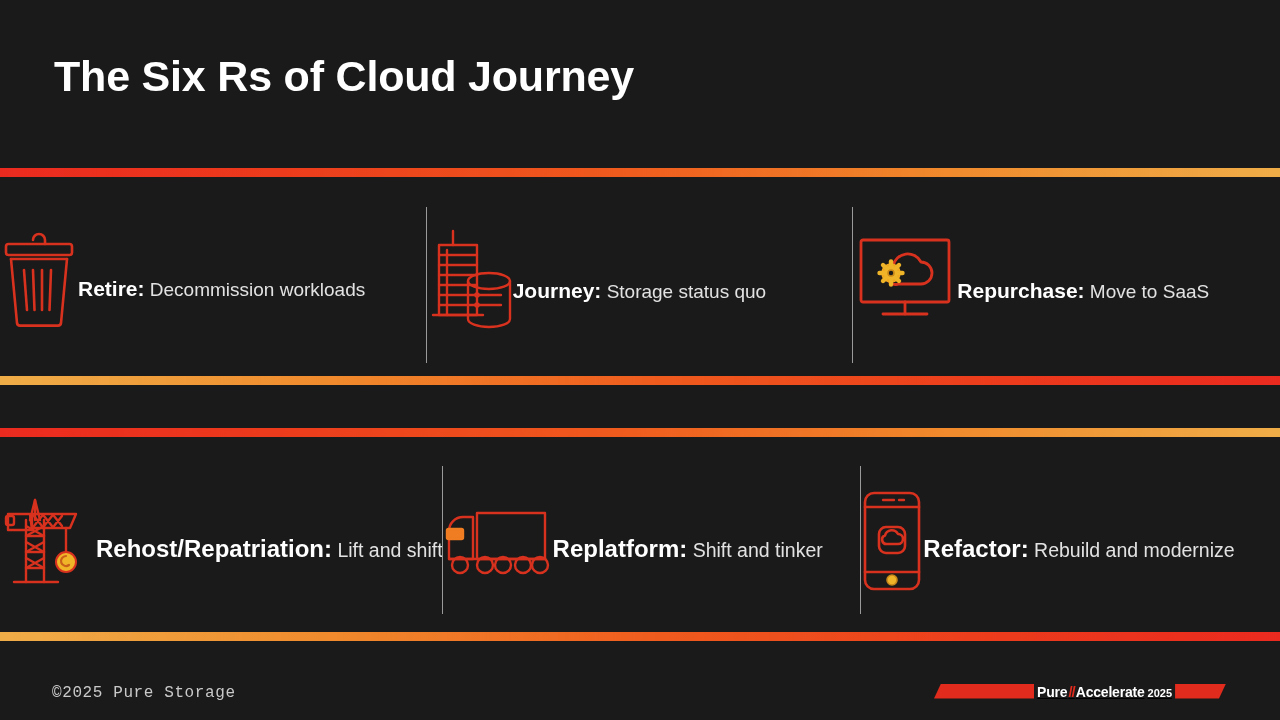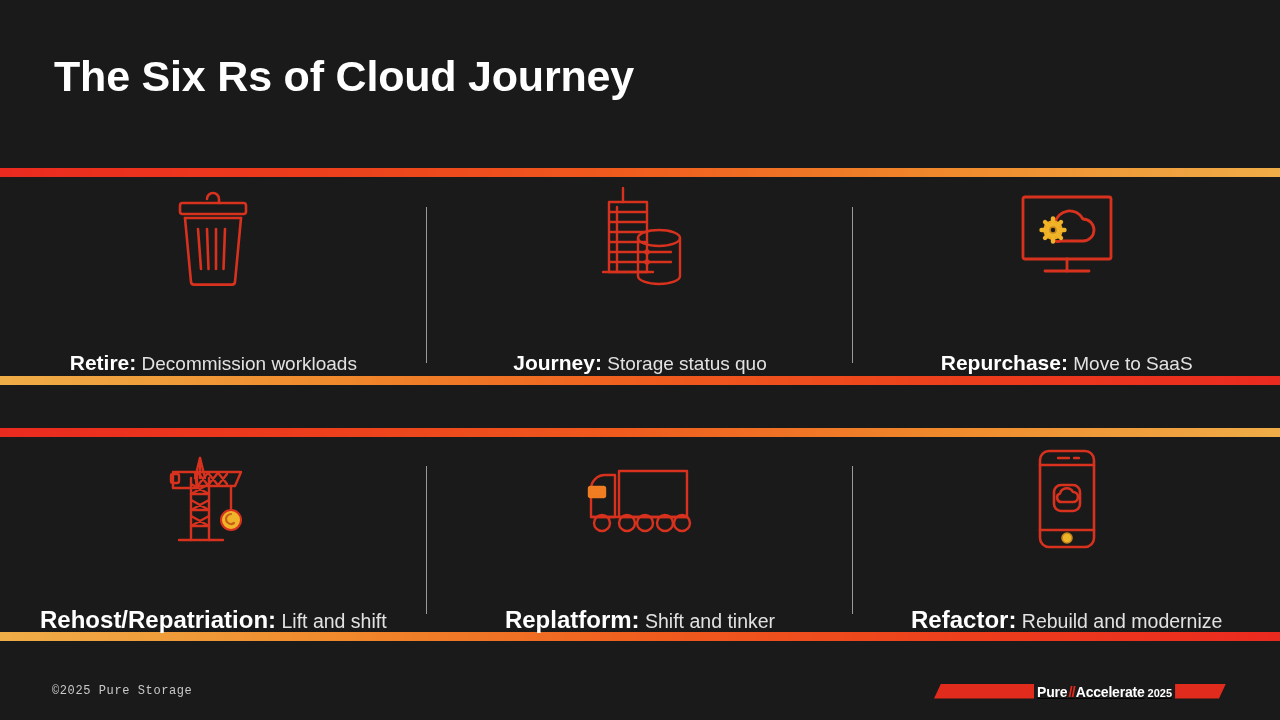--- a/index.html
+++ b/index.html
@@ -49,23 +49,22 @@
     width: 1280px;
     display: flex;
   }
   .row1 { top: 185px; height: 190px; }
   .row2 { top: 448px; height: 186px; }
 
   .cell {
     position: relative;
     flex: 1 1 0;
     display: flex;
-    flex-direction: column;
+    flex-direction: row;
     align-items: center;
-    gap: 40px;
   }
   .vsep {
     position: absolute;
     top: 22px;
     right: 0;
     width: 1px;
     height: 156px;
     background: #9a9a9a;
   }
   .row2 .vsep { height: 148px; top: 18px; }
@@ -97,21 +96,21 @@
   .cap-retire   { margin-top: 18px; }
   .cap-retain   { margin-top: 22px; }
   .cap-repurch  { margin-top: 22px; text-align: right; }
 
   
   .copyright {
     position: absolute;
     left: 52px;
     top: 684px;
     font-family: "Liberation Mono", "DejaVu Sans Mono", monospace;
-    font-size: 12px;
+    font-size: 16px;
     color: #c9c9c9;
     letter-spacing: 0.6px;
     text-align: center;
   }
   .logo-lockup {
     position: absolute;
     left: 934px;
     top: 681px;
     width: 292px;
     height: 20px;

